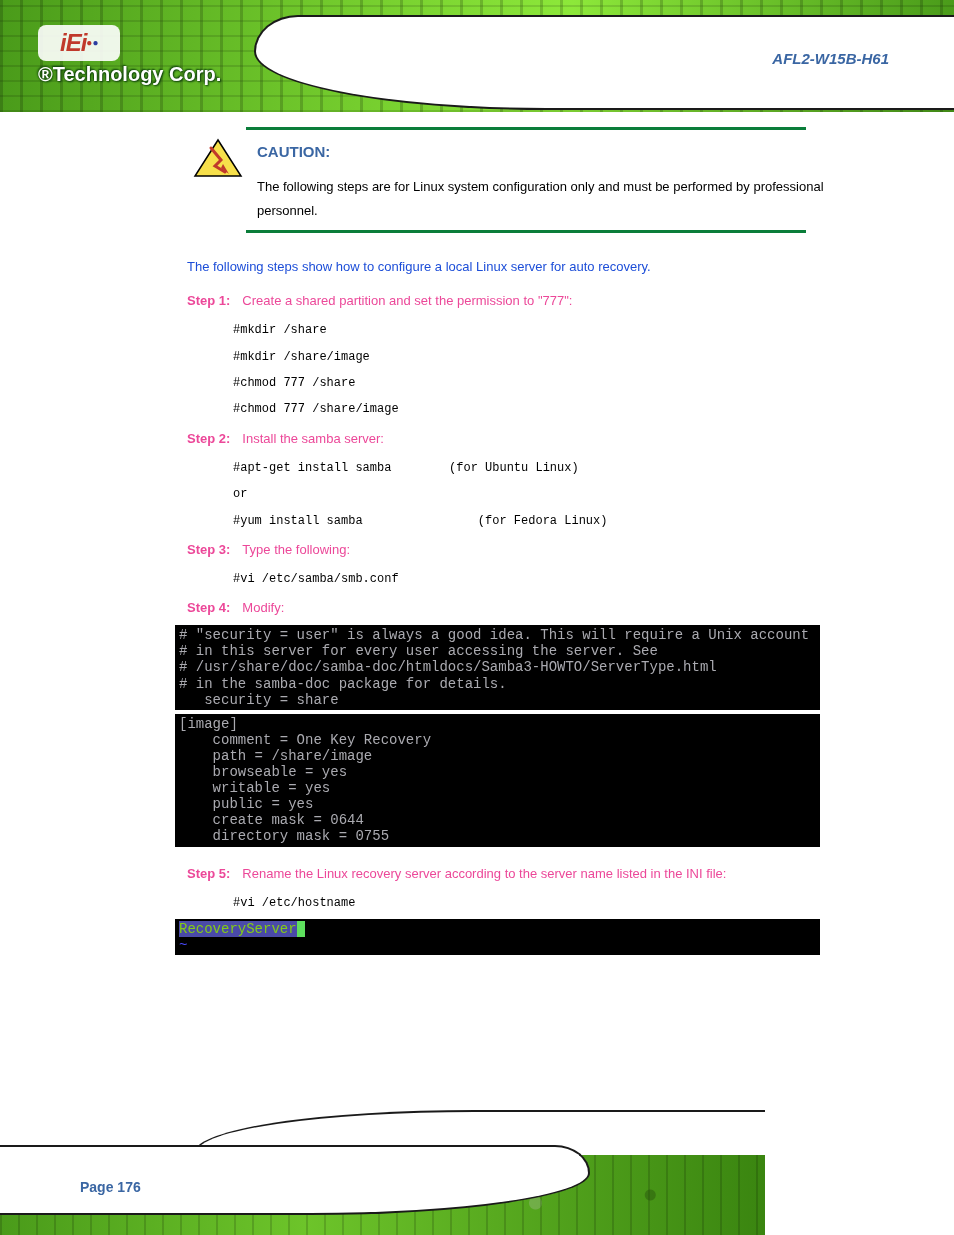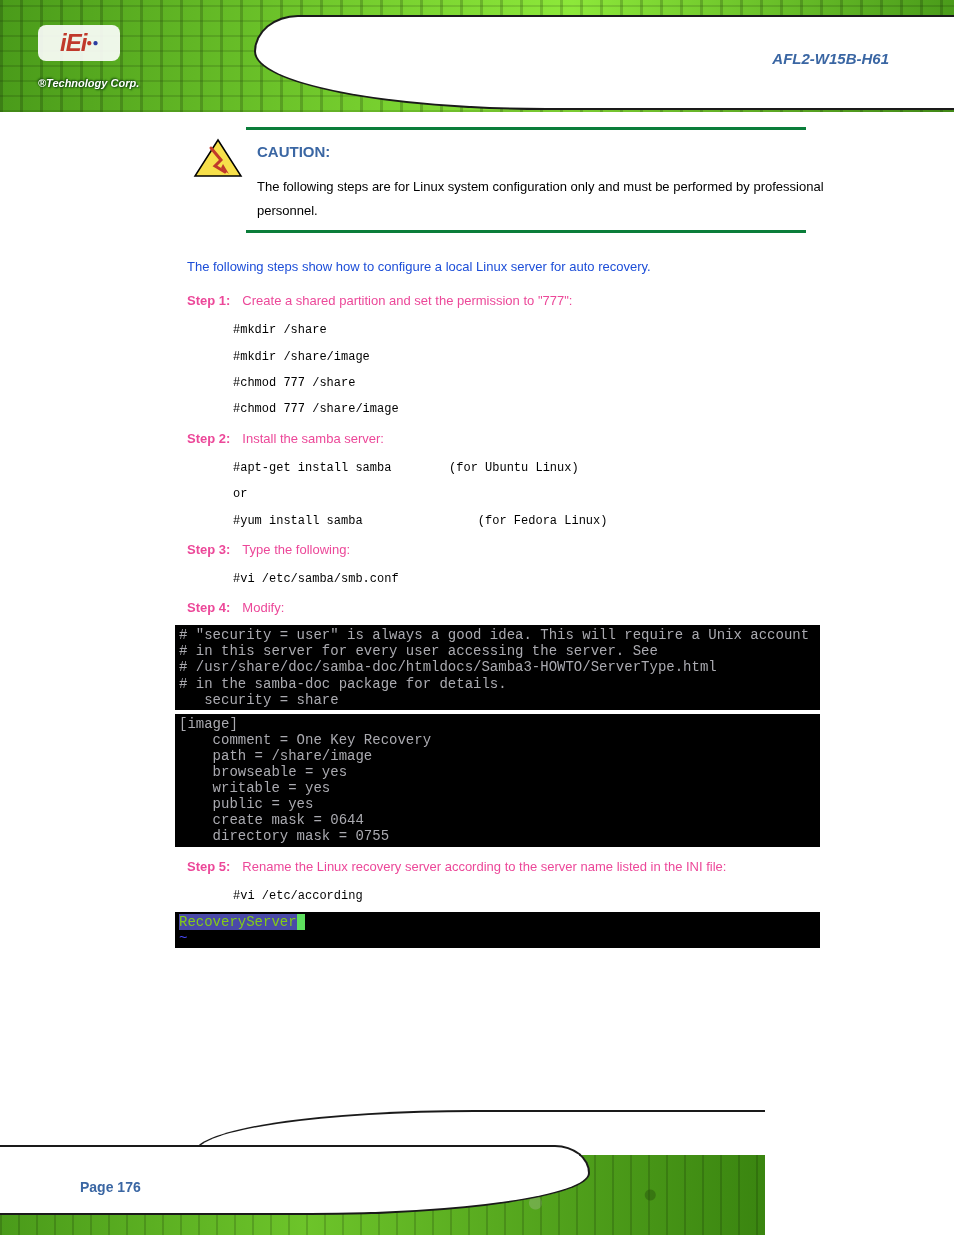--- a/index.html
+++ b/index.html
@@ -70,26 +70,25 @@
     font-size: 24px;
     color: #c0392b;
     font-style: italic;
     letter-spacing: -1px;
   }
   .iei-dots { font-size: 10px; vertical-align: text-top; }
   .dot-r { color: #c0392b; }
   .dot-b { color: #2c3ea0; }
   .logo-tagline {
     display: block;
-    font-size: 11px;
-    font-weight: bold;
-    font-style: italic;
+    font-size: 20px;
+    font-weight: bold;
     color: #ffffff;
     text-shadow: 1px 1px 2px #0a3d0a, -1px -1px 2px #0a3d0a;
-    margin-top: 16px;
+    margin-top: 2px;
   }
   .header-product {
     position: absolute;
     top: 50px;
     right: 65px;
     font-size: 15px;
     font-weight: bold;
     color: #3a66a3;
     z-index: 10;
     font-style: italic;
@@ -302,24 +301,24 @@
 
   <div class="terminal"><span>[image]</span>
 <span>    comment = One Key Recovery</span>
 <span>    path = /share/image</span>
 <span>    browseable = yes</span>
 <span>    writable = yes</span>
 <span>    public = yes</span>
 <span>    create mask = 0644</span>
 <span>    directory mask = 0755</span></div>
 
-  <p class="step-line" style="margin-top:7px;">
+  <p class="step-line" style="margin-top:14px;">
     <span class="stepnum">Step 5:</span><span>Rename the Linux recovery server according to the server name listed in the INI file:</span>
   </p>
-  <div class="code-block indent2">#vi /etc/according</div>
+  <div class="code-block indent2">#vi /etc/hostname</div>
 
   <div class="terminal"><span class="term-sel">RecoveryServer</span><span class="cursor-blk"> </span>
 <span class="tilde-line">~</span></div>
 
 </div>
 
 <div class="footer-banner">
   <div class="footer-swoosh"></div>
   <div class="footer-swoosh2"></div>
   <div class="footer-bg"></div>

